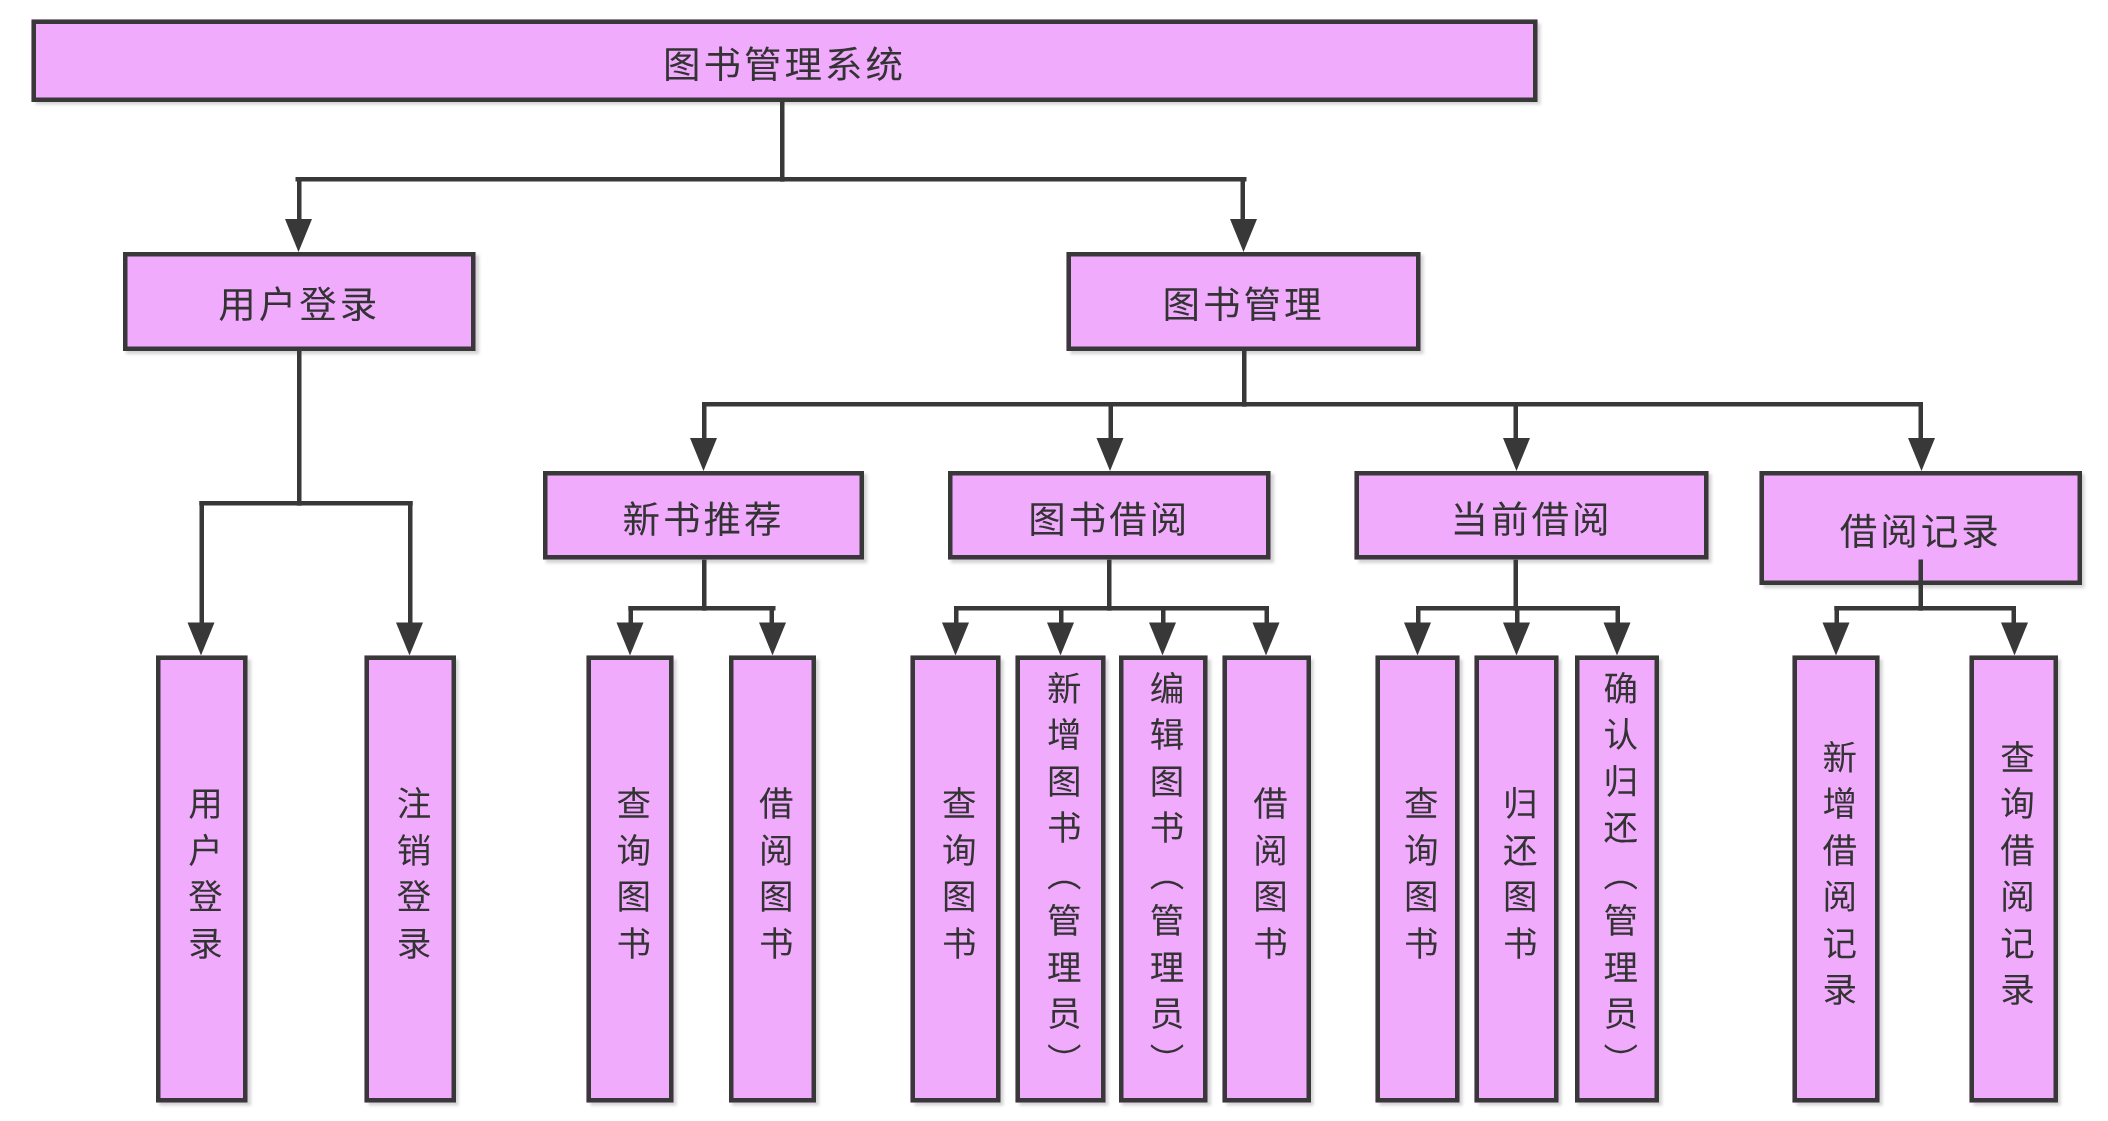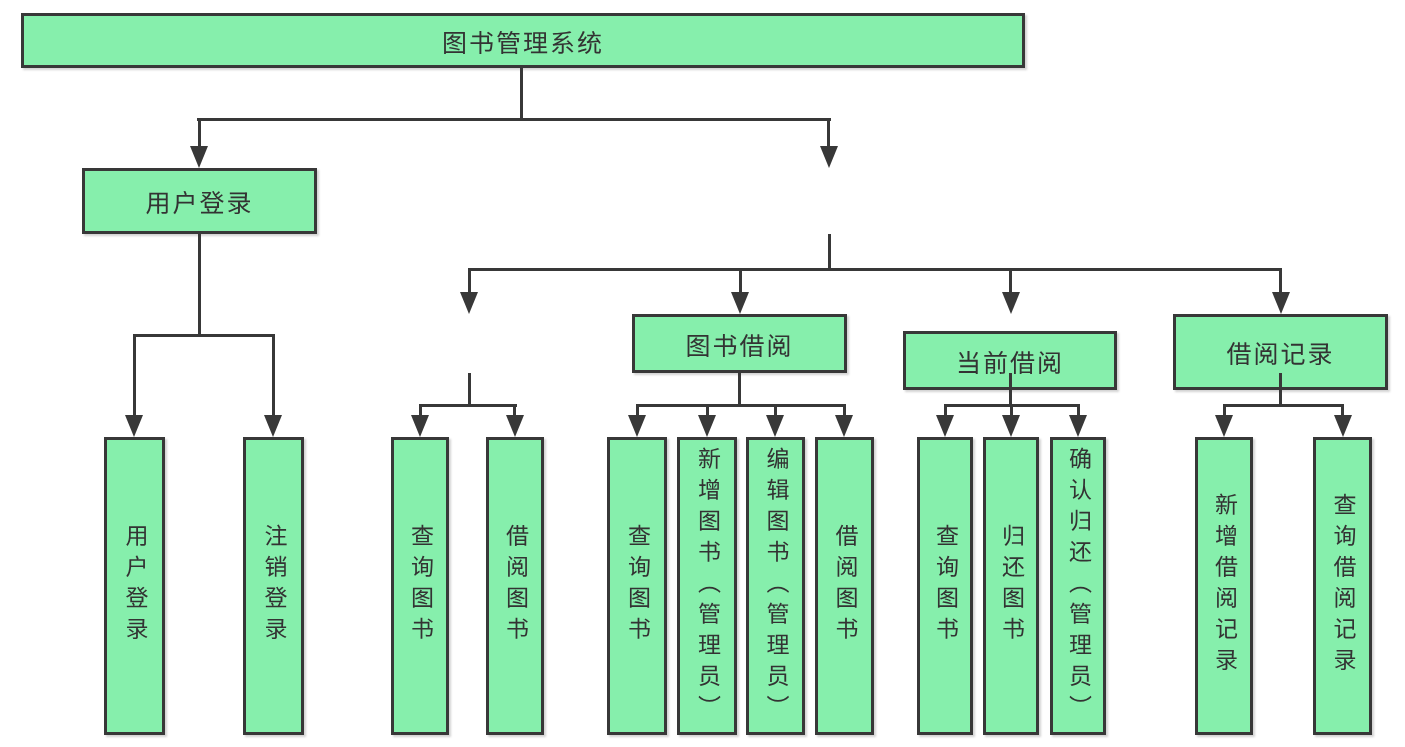--- a/index.html
+++ b/index.html
@@ -4,21 +4,21 @@
 <title></title>
 <style>
   html,body { margin:0; padding:0; background:#ffffff; }
   .stage {
     position:relative; width:1405px; height:747px;
     background:#ffffff; overflow:hidden;
     font-family:"Liberation Sans", sans-serif;
   }
   .node {
     position:absolute; box-sizing:border-box;
-    background:#86efac; border:3px solid #383838;
+    background:#f0abfc; border:3px solid #383838;
     display:flex; align-items:center; justify-content:center;
     box-shadow:2px 2px 2px rgba(130,130,130,0.35);
   }
   .lbl {
     font-size:25px; color:#333333; letter-spacing:2px; white-space:nowrap;
   }
   .vlbl {
     writing-mode:vertical-rl; text-orientation:mixed;
     font-size:23px; color:#333333; letter-spacing:8px;
     line-height:1; white-space:nowrap;
@@ -48,43 +48,49 @@
   <div class="line" style="left:520px;top:68px;width:3px;height:53px"></div>
   <div class="line" style="left:197px;top:118px;width:634px;height:3px"></div>
   <div class="line" style="left:198px;top:118px;width:3px;height:32px"></div>
   <div class="line" style="left:827px;top:118px;width:3px;height:32px"></div>
   <div class="arrow" style="left:190px;top:146px"></div>
   <div class="arrow" style="left:820px;top:146px"></div>
 
   <div class="node" style="left:82px;top:168px;width:235px;height:66px">
     <span class="lbl">用户登录</span>
   </div>
+  <div class="node" style="left:711px;top:168px;width:236px;height:66px">
+    <span class="lbl">图书管理</span>
+  </div>
 
   <div class="line" style="left:198px;top:234px;width:3px;height:103px"></div>
   <div class="line" style="left:133px;top:334px;width:142px;height:3px"></div>
   <div class="line" style="left:133px;top:334px;width:3px;height:83px"></div>
   <div class="line" style="left:272px;top:334px;width:3px;height:83px"></div>
   <div class="arrow" style="left:125px;top:415px"></div>
   <div class="arrow" style="left:264px;top:415px"></div>
 
   <div class="line" style="left:828px;top:234px;width:3px;height:37px"></div>
   <div class="line" style="left:468px;top:268px;width:814px;height:3px"></div>
   <div class="line" style="left:468px;top:268px;width:3px;height:28px"></div>
   <div class="line" style="left:739px;top:268px;width:3px;height:28px"></div>
   <div class="line" style="left:1009px;top:268px;width:3px;height:28px"></div>
   <div class="line" style="left:1279px;top:268px;width:3px;height:28px"></div>
   <div class="arrow" style="left:460px;top:292px"></div>
   <div class="arrow" style="left:731px;top:292px"></div>
   <div class="arrow" style="left:1002px;top:292px"></div>
   <div class="arrow" style="left:1272px;top:292px"></div>
 
+  <div class="node" style="left:362px;top:314px;width:214px;height:59px">
+    <span class="lbl">新书推荐</span>
+  </div>
   <div class="node" style="left:632px;top:314px;width:215px;height:59px">
     <span class="lbl">图书借阅</span>
   </div>
-  <div class="node" style="left:903px;top:331px;width:214px;height:59px">
+  <div class="node" style="left:903px;top:314px;width:236px;height:59px">
     <span class="lbl">当前借阅</span>
   </div>
   <div class="node" style="left:1173px;top:314px;width:215px;height:76px">
     <span class="lbl">借阅记录</span>
   </div>
 
   <div class="line" style="left:468px;top:373px;width:3px;height:34px"></div>
   <div class="line" style="left:419px;top:404px;width:98px;height:3px"></div>
   <div class="line" style="left:419px;top:404px;width:3px;height:13px"></div>
   <div class="line" style="left:513px;top:404px;width:3px;height:13px"></div>

